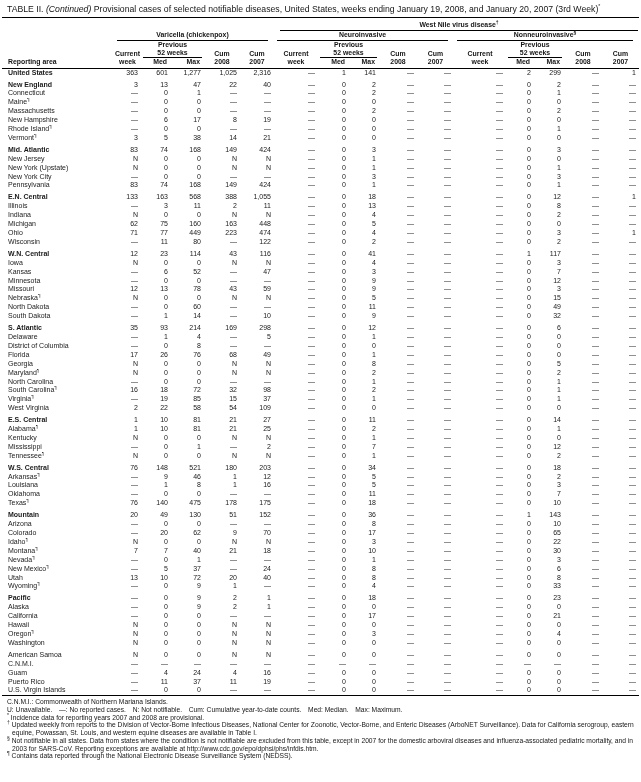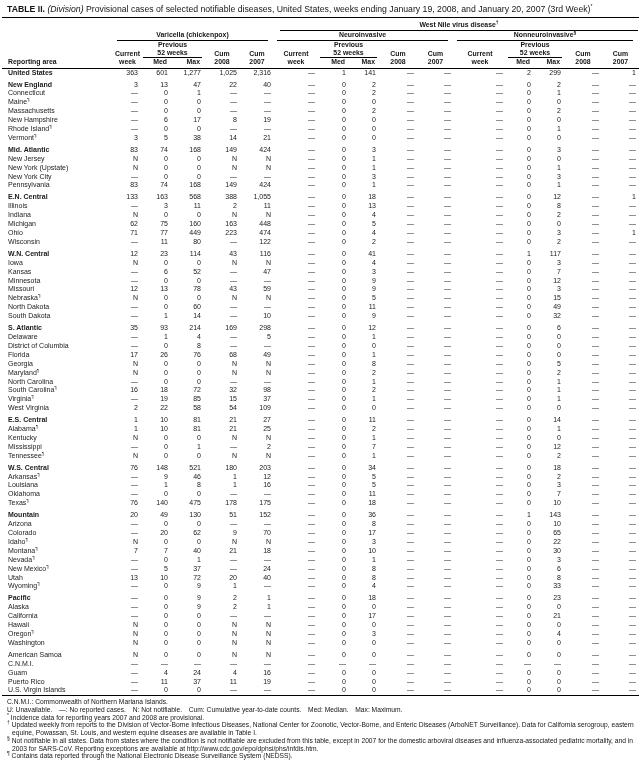--- a/index.html
+++ b/index.html
@@ -11,21 +11,21 @@
   }
   .page { padding: 3px 2px 0 2px; }
 
   
   .title {
     font-size: 8.7px; line-height: 10.6px;
     padding: 1px 2px 2px 5px;
     border-bottom: 1.4px solid #000;
     color: #151515;
   }
-  .title .t-label { font-weight: bold; }
+  .title .t-label { font-weight: normal; }
   .title .t-cont { font-style: italic; }
   sup { font-size: 5px; vertical-align: super; line-height: 0; }
 
   
   table { width: 637px; border-collapse: collapse; table-layout: fixed; margin-top: 1px; border-bottom: 1.4px solid #000; }
   thead { border-bottom: 1.4px solid #000; }
   th { font-size: 6.9px; line-height: 8px; font-weight: bold; vertical-align: bottom; padding: 0; color: #151515; }
   td { font-size: 7px; line-height: 8.9px; padding: 0; color: #1a1a1a; }
 
   .h-super { text-align: center; padding-top: 2px; }
@@ -50,21 +50,21 @@
   .footnotes { font-size: 6.7px; line-height: 7.7px; padding: 2px 2px 0 5px; color: #151515; }
   .fn { padding-left: 5px; text-indent: -5px; }
 </style>
 </head>
 <body>
 
 <div class="page">
 
   <div class="title">
     <span class="t-label">TABLE II.</span>
-    <span class="t-cont">(Division)</span>
+    <span class="t-cont">(Continued)</span>
     <span>Provisional cases of selected notifiable diseases, United States, weeks ending January 19, 2008, and January 20, 2007 (3rd Week)</span><sup>*</sup>
   </div>
 
   <table>
     <colgroup>
       <col style="width:112px">
       <col style="width:27px">
         <col style="width:30px">
         <col style="width:33px">
         <col style="width:36px">

